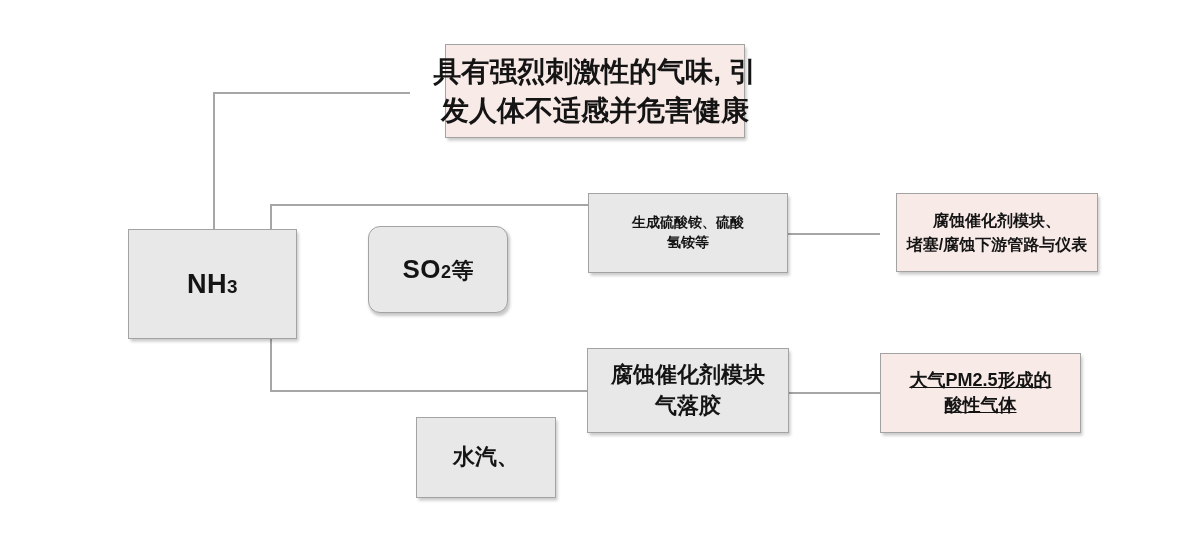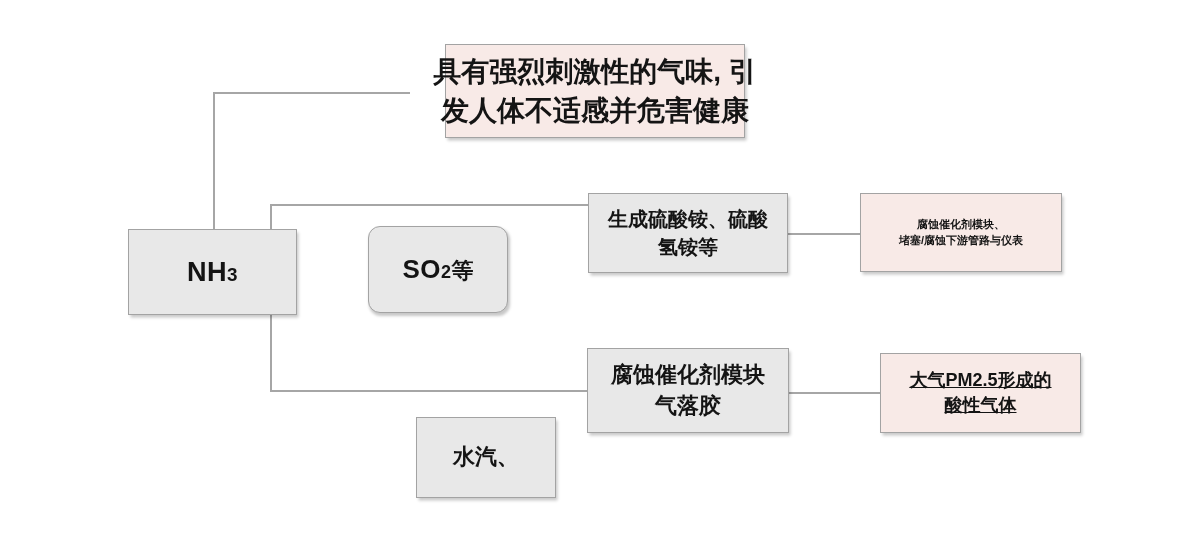--- a/index.html
+++ b/index.html
@@ -32,25 +32,25 @@
     border: 1.5px solid var(--node_border, #a3a3a3);
     box-shadow: 1.5px 2.5px 3px rgba(0,0,0,0.22);
     line-height: 1.4;
   }
   .gray { background: var(--gray_fill, #e8e8e8); }
   .pink { background: var(--pink_fill, #f8eae7); }
   .tline { white-space: nowrap; }
   .latin { font-size: 1.18em; letter-spacing: 0.5px; }
   .sub   { font-size: 0.82em; }
 
-  #nh3       { left: 128px; top: 229px; width: 169px; height: 86px; font-size: 23px; }
+  #nh3       { left: 128px; top: 229px; width: 169px; height: 110px; font-size: 23px; }
   #odor      { left: 410px; top:  44px; width: 300px; height: 94px; font-size: 28px; margin-left: 35px; }
   #so2       { left: 368px; top: 226px; width: 140px; height: 87px; font-size: 22px; border-radius: 12px; }
-  #sulfate   { left: 588px; top: 193px; width: 200px; height: 80px; font-size: 20px; }
-  #corrosion { left: 860px; top: 193px; width: 202px; height: 79px; font-size: 11px; line-height: 1.45; }
+  #sulfate   { left: 588px; top: 193px; width: 200px; height: 80px; font-size: 14px; }
+  #corrosion { left: 896px; top: 193px; width: 202px; height: 79px; font-size: 16px; line-height: 1.45; }
   #aerosol   { left: 587px; top: 348px; width: 202px; height: 85px; font-size: 22px; }
   #pm25      { left: 880px; top: 353px; width: 201px; height: 80px; font-size: 18px; text-decoration: underline; }
   #vapor     { left: 370px; top: 417px; width: 140px; height: 81px; font-size: 22px; margin-left: 46px; }
 
   
   #c1 { left: 213px; top:  92px; width: 1.5px; height: 137px; } 
   #c2 { left: 213px; top:  92px; width: 197px; height: 1.5px; } 
   #c3 { left: 270px; top: 204px; width: 1.5px; height: 25px;  } 
   #c4 { left: 270px; top: 204px; width: 318px; height: 1.5px; } 
   #c5 { left: 270px; top: 315px; width: 1.5px; height: 75px;  } 

